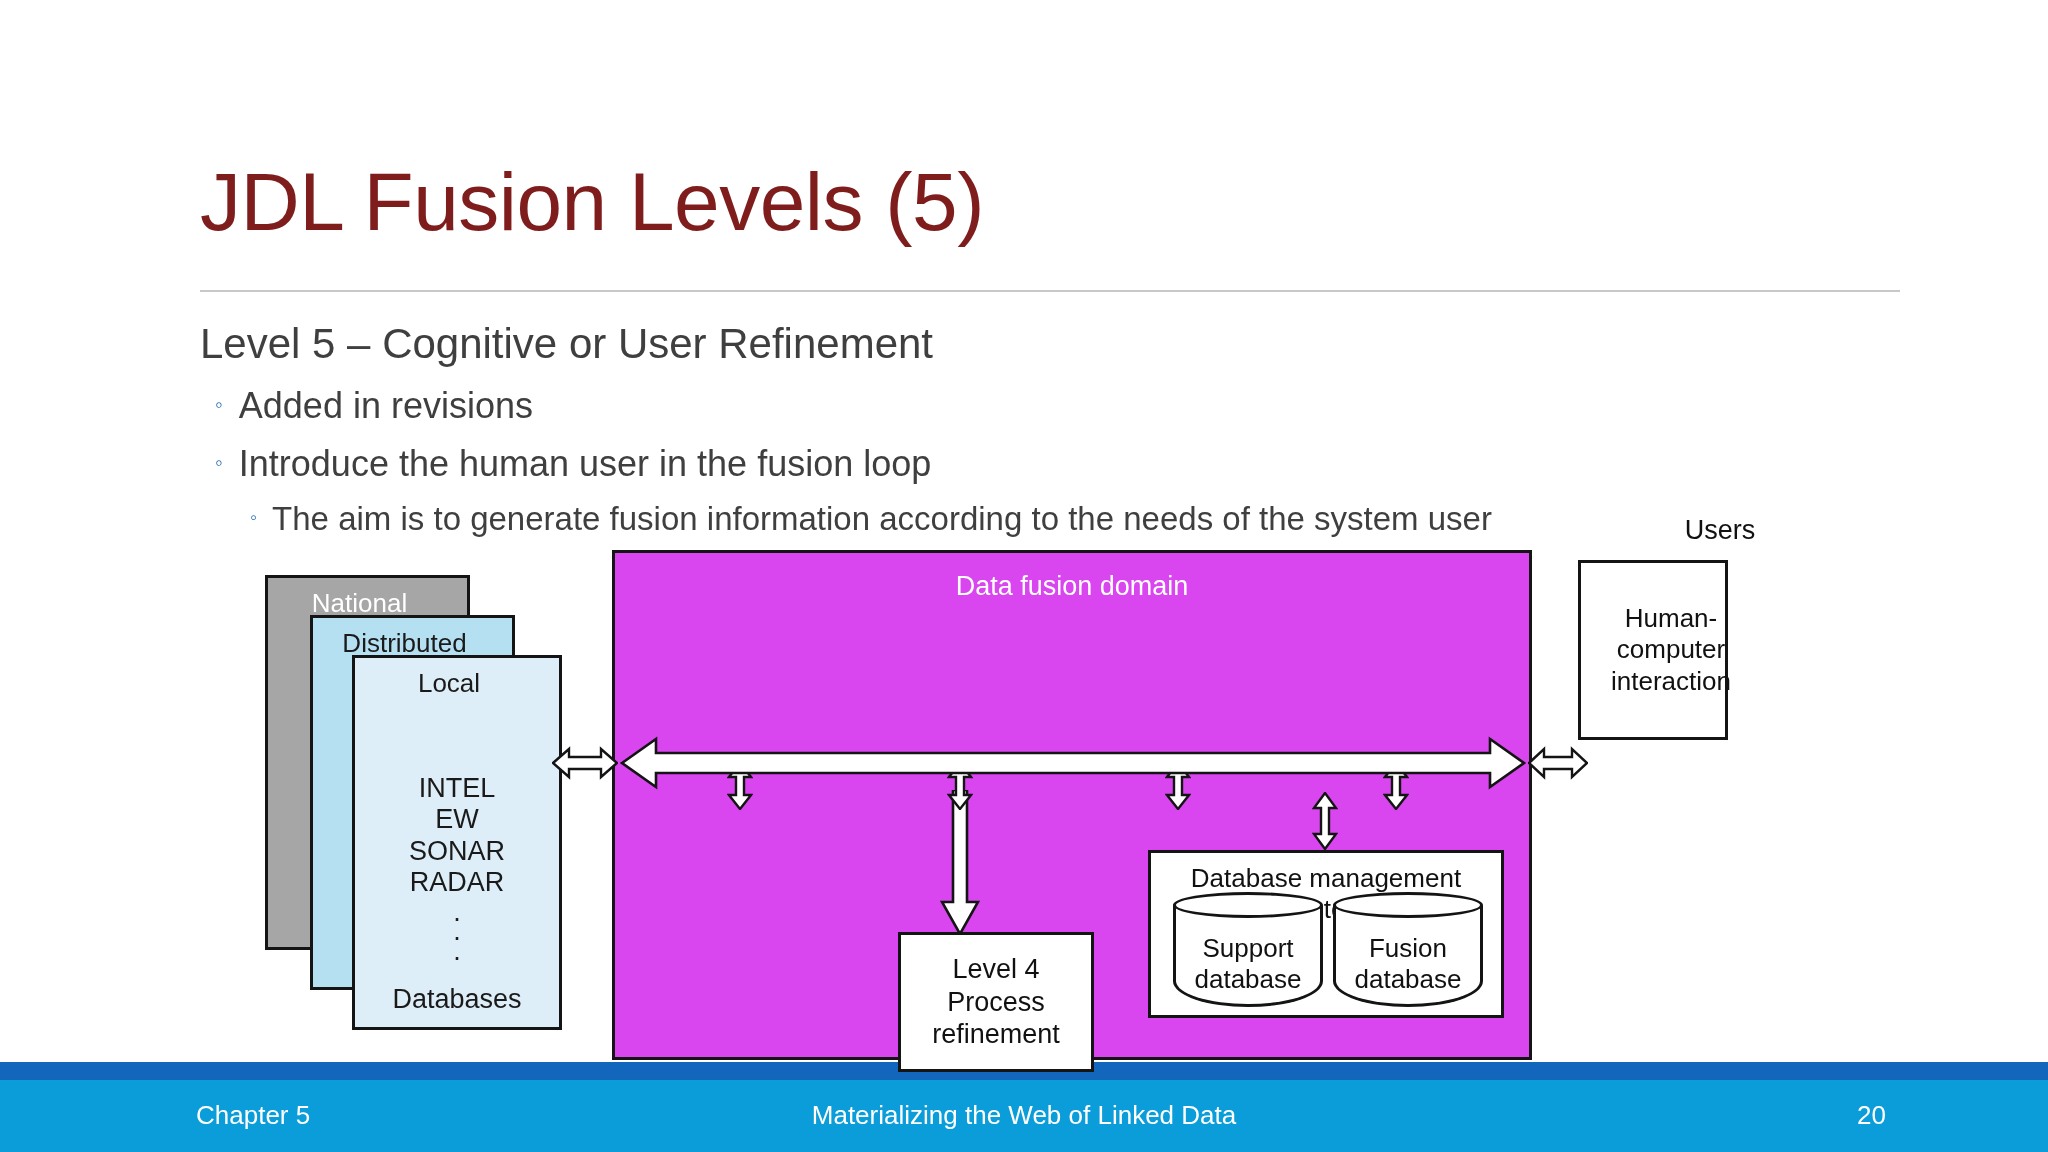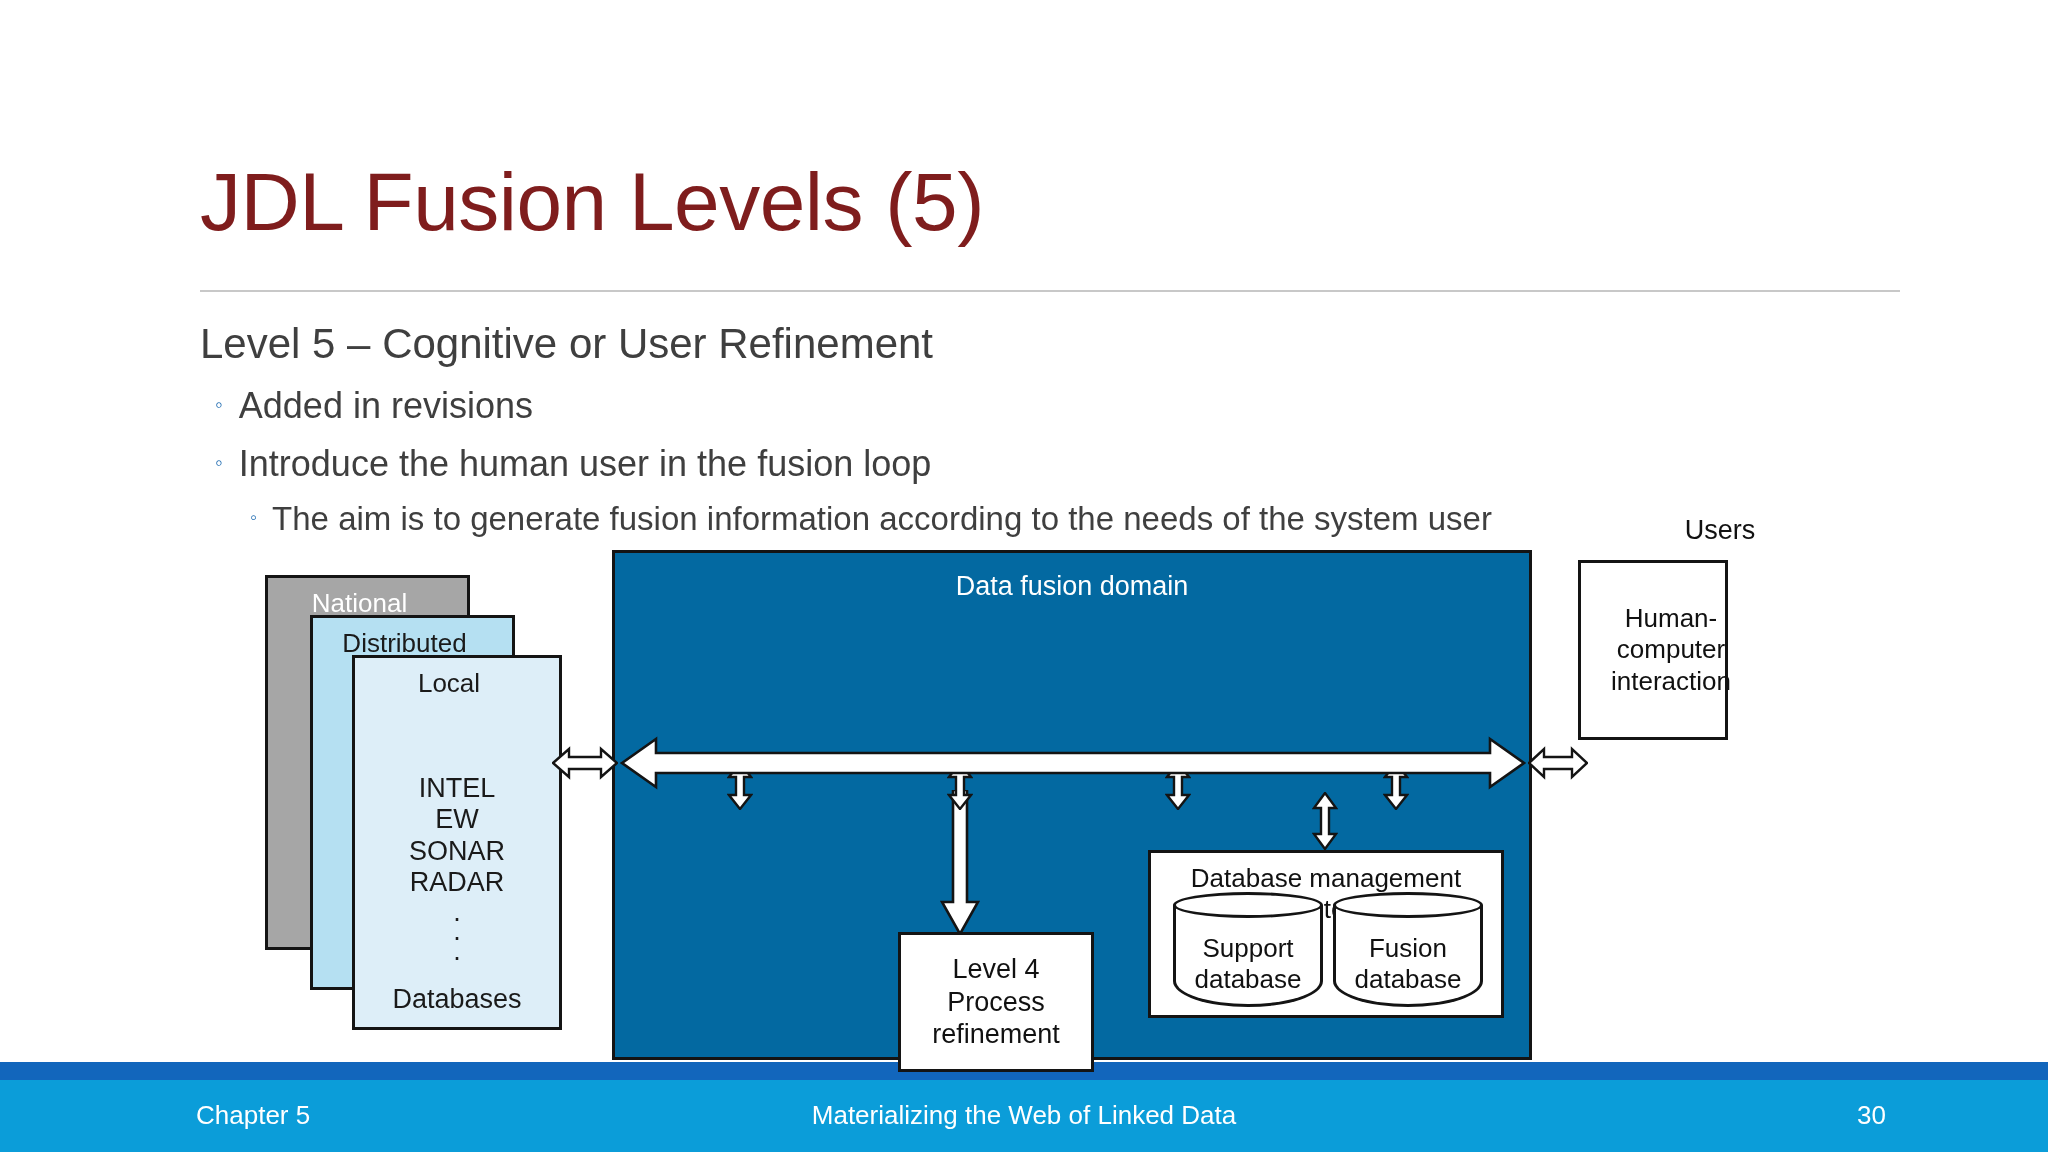--- a/index.html
+++ b/index.html
@@ -78,21 +78,21 @@
   }
   .src-dots{font-size:27px;line-height:0.72;}
   .src-db{
     position:absolute;left:0;right:0;bottom:12px;text-align:center;
     font-size:27px;color:#1a1a1a;
   }
 
   
   .domain{
     position:absolute;left:612px;top:10px;width:920px;height:510px;
-    background:#0369a1;border:3px solid #141414;box-sizing:border-box;z-index:4;
+    background:#d946ef;border:3px solid #141414;box-sizing:border-box;z-index:4;
   }
   .domain-label{
     position:absolute;top:18px;left:0;right:0;text-align:center;
     font-size:27px;color:#ffffff;
   }
 
   .lbox{
     position:absolute;background:#ffffff;border:3px solid #141414;
     box-sizing:border-box;display:flex;align-items:center;justify-content:center;
     text-align:center;font-size:27px;line-height:1.2;color:#111;
@@ -307,15 +307,15 @@
     <div class="hci" style="white-space:pre-line;padding-left:36px;">Human-
 computer
 interaction</div>
 
   </div>
 
   <div class="footer-top"></div>
   <div class="footer"></div>
   <div class="footer-chapter">Chapter 5</div>
   <div class="footer-center">Materializing the Web of Linked Data</div>
-  <div class="footer-page">30</div>
+  <div class="footer-page">20</div>
 
 </div>
 
 </body></html>

